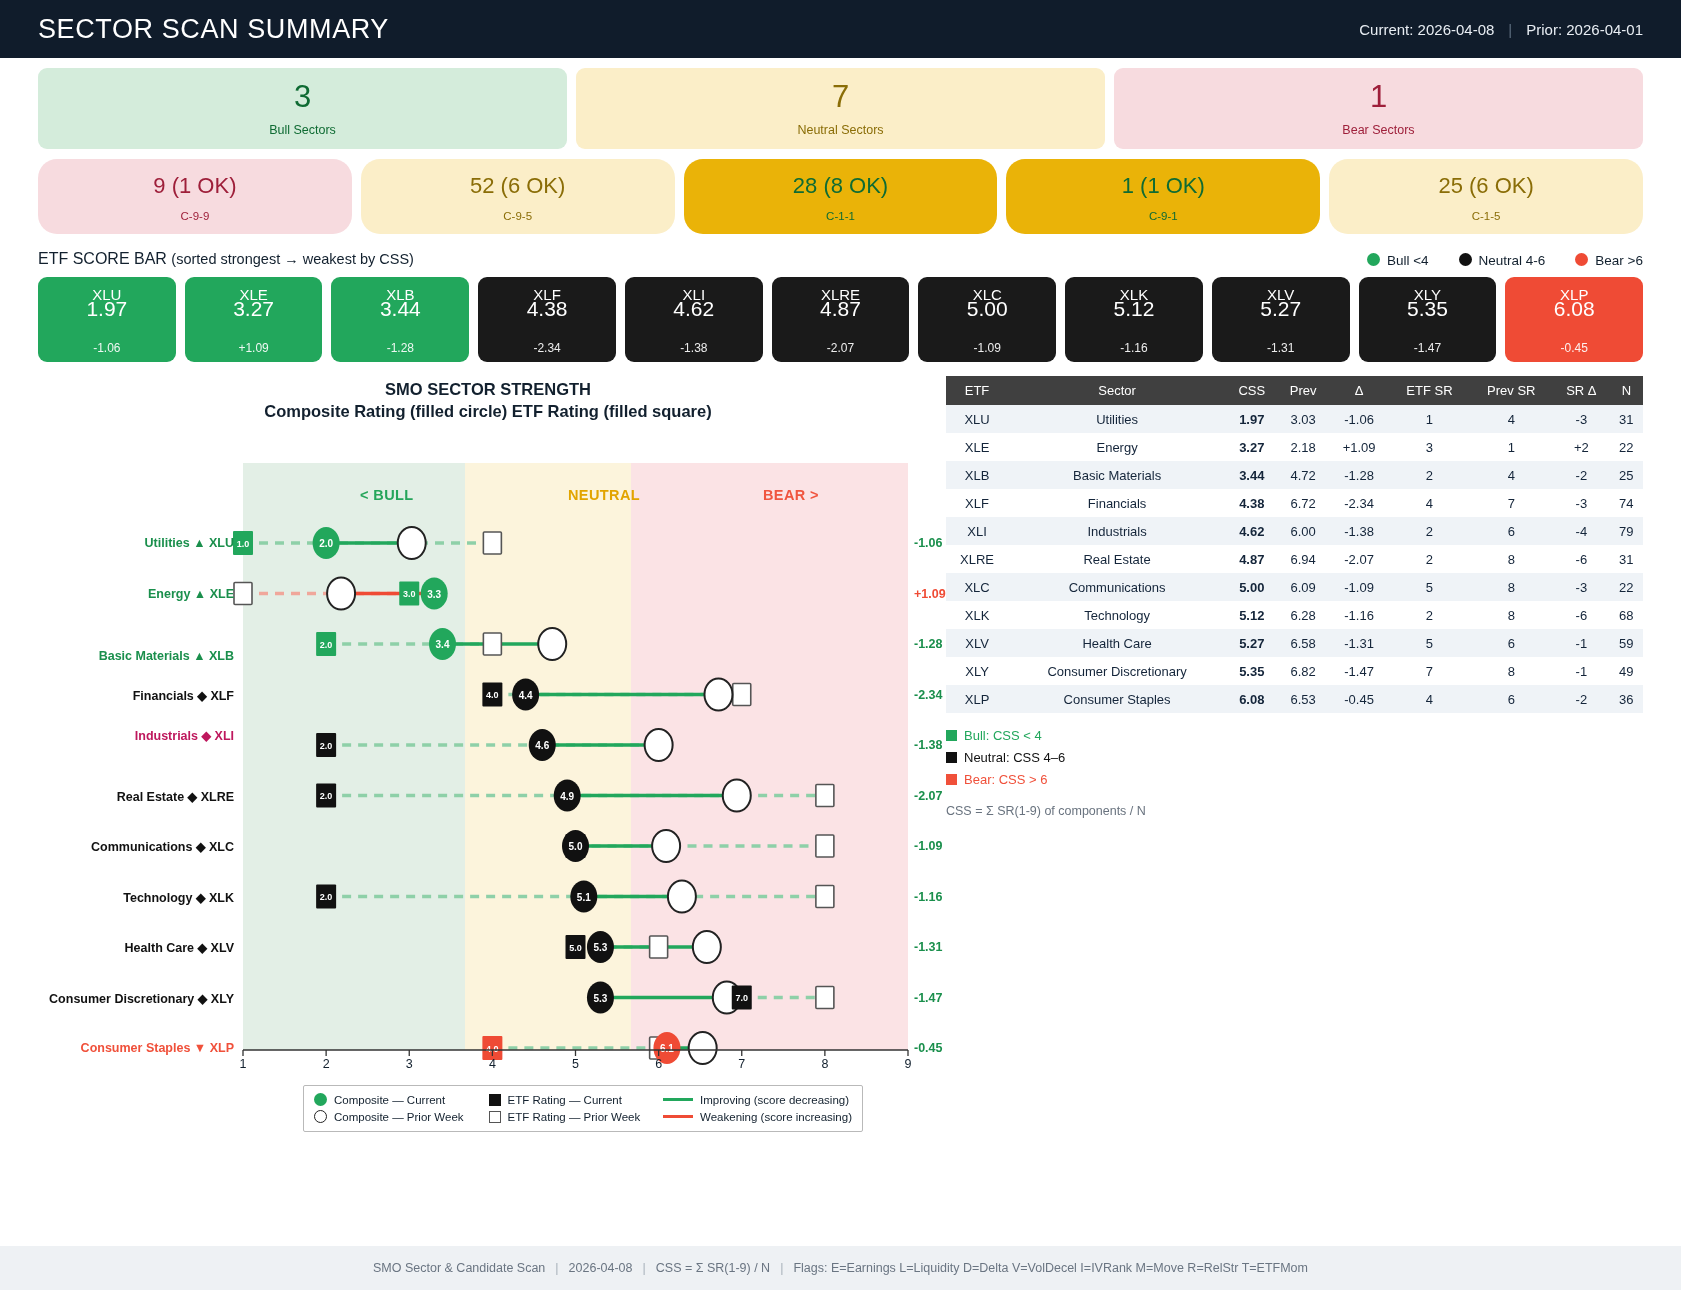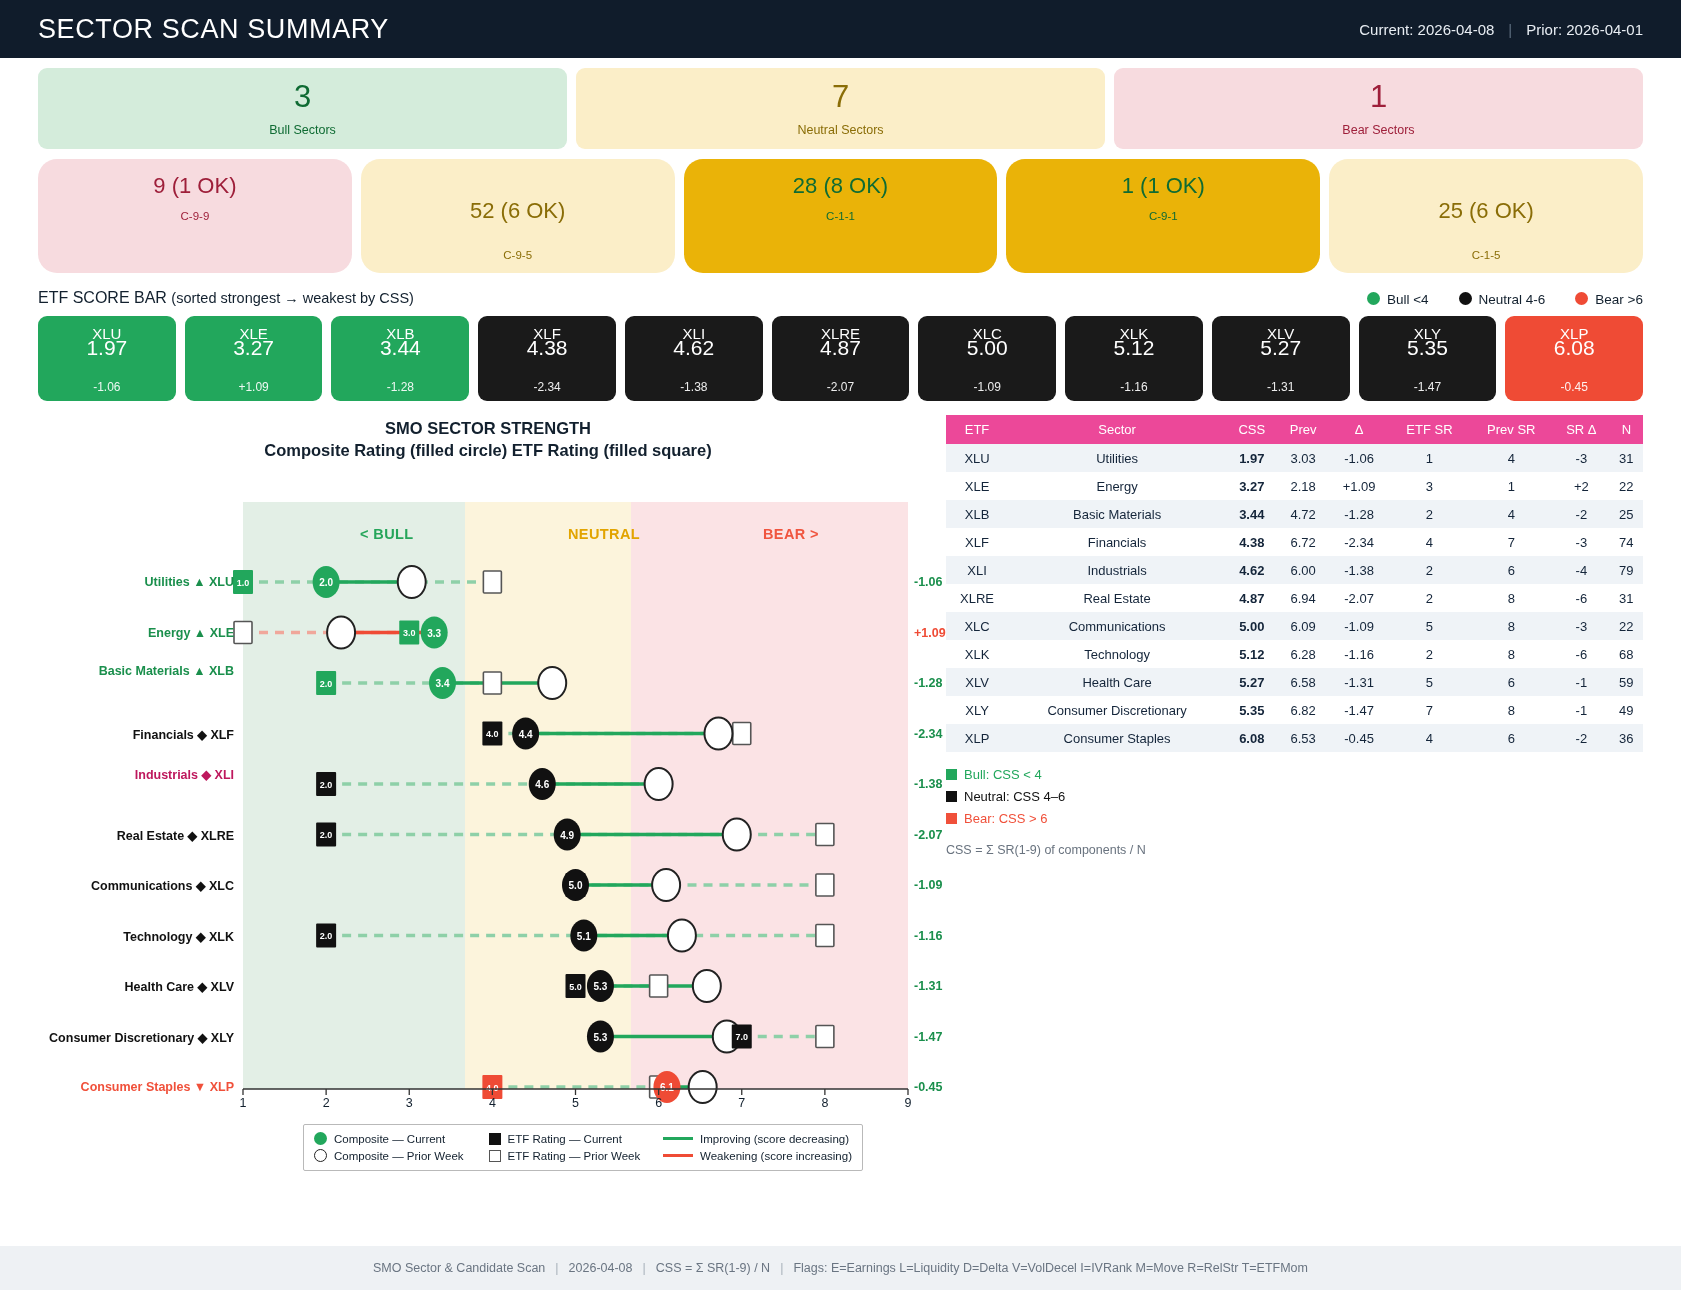--- a/index.html
+++ b/index.html
@@ -32,21 +32,21 @@
   .kpi-lab { font-size:12.5px; margin-top:9px; }
   .kpi.green { background:#d4ecdb; } .kpi.green .kpi-num,.kpi.green .kpi-lab{ color:#0f6b33; }
   .kpi.amber { background:#fbeec8; } .kpi.amber .kpi-num,.kpi.amber .kpi-lab{ color:#8a6d07; }
   .kpi.red   { background:#f7dbdf; } .kpi.red .kpi-num,.kpi.red .kpi-lab{ color:#9e1f3a; }
 
   .kpi2-row { display:flex; gap:9px; padding:10px 38px 0 38px; }
   .kpi2 { flex:1; border-radius:19px; text-align:center; padding:14px 6px 12px 6px; }
   .kpi2-num { font-size:22px; line-height:26px; }
   .kpi2-lab { font-size:11.5px; margin-top:11px; }
   .kpi2.green { background:#eab308; } .kpi2.green .kpi2-num,.kpi2.green .kpi2-lab{ color:#0f6b33; }
-  .kpi2.amber { background:#fbeec8; } .kpi2.amber .kpi2-num,.kpi2.amber .kpi2-lab{ color:#8a6d07;margin-top:25px; }
+  .kpi2.amber { background:#fbeec8; } .kpi2.amber .kpi2-num,.kpi2.amber .kpi2-lab{ color:#8a6d07; }
   .kpi2.red   { background:#f7dbdf; } .kpi2.red .kpi2-num,.kpi2.red .kpi2-lab{ color:#9e1f3a; }
 
   
   .sb-head { display:flex; align-items:flex-end; justify-content:space-between; padding:16px 38px 0 38px; }
   .sb-title { font-size:16px;text-align:right; }
   .sb-title .sub { font-size:14.5px; }
   .sb-leg { display:flex; gap:30px; font-size:13.5px; align-items:center; }
   .sb-leg span.dot { display:inline-block; width:13px; height:13px; border-radius:50%; margin-right:7px; vertical-align:-1px;}
   .sb-row { display:flex; gap:9px; padding:9px 38px 0 38px; }
   .sb-card {
@@ -96,21 +96,21 @@
     position:absolute; left:265px; top:650px; width:560px;
     border:1px solid #b9b9b9; background:#fff; border-radius:2px;
     padding:7px 10px 8px 10px; font-size:11.5px;
     display:grid; grid-template-columns:1fr 1fr 1fr; gap:4px 10px;
   }
   .lg-it { display:flex; align-items:center; gap:7px; white-space:nowrap; }
 
   
   table.tbl { border-collapse:collapse; width:100%; font-size:13px; margin-top:8px; }
   table.tbl th {
-    background:#ec4899; color:#fff; font-weight:normal; font-size:13px;
+    background:#404040; color:#fff; font-weight:normal; font-size:13px;
     padding:7px 4px; text-align:center;
   }
   table.tbl td { padding:6.5px 4px; text-align:center; color:#14253a; }
   table.tbl tr.alt td { background:#eff3f7; }
   td.etf { font-weight:400; }
   td.css { font-weight:bold; }
   td.muted { color:#7b8794; }
   .pos { color:#ef4b35; }
   .neg { color:#20a05a; }
   .bull-t { color:#22a75c; }
@@ -404,21 +404,21 @@
           <line x1="537.5" y1="615" x2="537.5" y2="621" stroke="#333" stroke-width="1.3"></line>
           <line x1="620.625" y1="615" x2="620.625" y2="621" stroke="#333" stroke-width="1.3"></line>
           <line x1="703.75" y1="615" x2="703.75" y2="621" stroke="#333" stroke-width="1.3"></line>
           <line x1="786.875" y1="615" x2="786.875" y2="621" stroke="#333" stroke-width="1.3"></line>
           <line x1="870" y1="615" x2="870" y2="621" stroke="#333" stroke-width="1.3"></line>
         </svg>
 
       <div id="rowLabels">
           <div class="rowlab" style="top: 108px; left: 0px; width: 196px; text-align: right; position: absolute; color: rgb(26, 143, 76);">Utilities ▲ XLU</div>
           <div class="rowlab" style="top: 158.5px; left: 0px; width: 196px; text-align: right; position: absolute; color: rgb(26, 143, 76);">Energy ▲ XLE</div>
-          <div class="rowlab" style="top: 197px; left: 0px; width: 196px; text-align: right; position: absolute; color: rgb(26, 143, 76);">Basic Materials ▲ XLB</div>
+          <div class="rowlab" style="top: 221px; left: 0px; width: 196px; text-align: right; position: absolute; color: rgb(26, 143, 76);">Basic Materials ▲ XLB</div>
           <div class="rowlab" style="top: 259.5px; left: 0px; width: 196px; text-align: right; position: absolute; color: rgb(17, 17, 17);">Financials ◆ XLF</div>
           <div class="rowlab" style="top: 300px; left: 0px; width: 196px; text-align: right; position: absolute; color: #be185d;">Industrials ◆ XLI</div>
           <div class="rowlab" style="top: 360.5px; left: 0px; width: 196px; text-align: right; position: absolute; color: rgb(17, 17, 17);">Real Estate ◆ XLRE</div>
           <div class="rowlab" style="top: 411px; left: 0px; width: 196px; text-align: right; position: absolute; color: rgb(17, 17, 17);">Communications ◆ XLC</div>
           <div class="rowlab" style="top: 461.5px; left: 0px; width: 196px; text-align: right; position: absolute; color: rgb(17, 17, 17);">Technology ◆ XLK</div>
           <div class="rowlab" style="top: 512px; left: 0px; width: 196px; text-align: right; position: absolute; color: rgb(17, 17, 17);">Health Care ◆ XLV</div>
           <div class="rowlab" style="top: 562.5px; left: 0px; width: 196px; text-align: right; position: absolute; color: rgb(17, 17, 17);">Consumer Discretionary ◆ XLY</div>
           <div class="rowlab" style="top: 613px; left: 0px; width: 196px; text-align: right; position: absolute; color: rgb(240, 80, 58);">Consumer Staples ▼ XLP</div>
         </div>
       <div id="rowDeltas">

